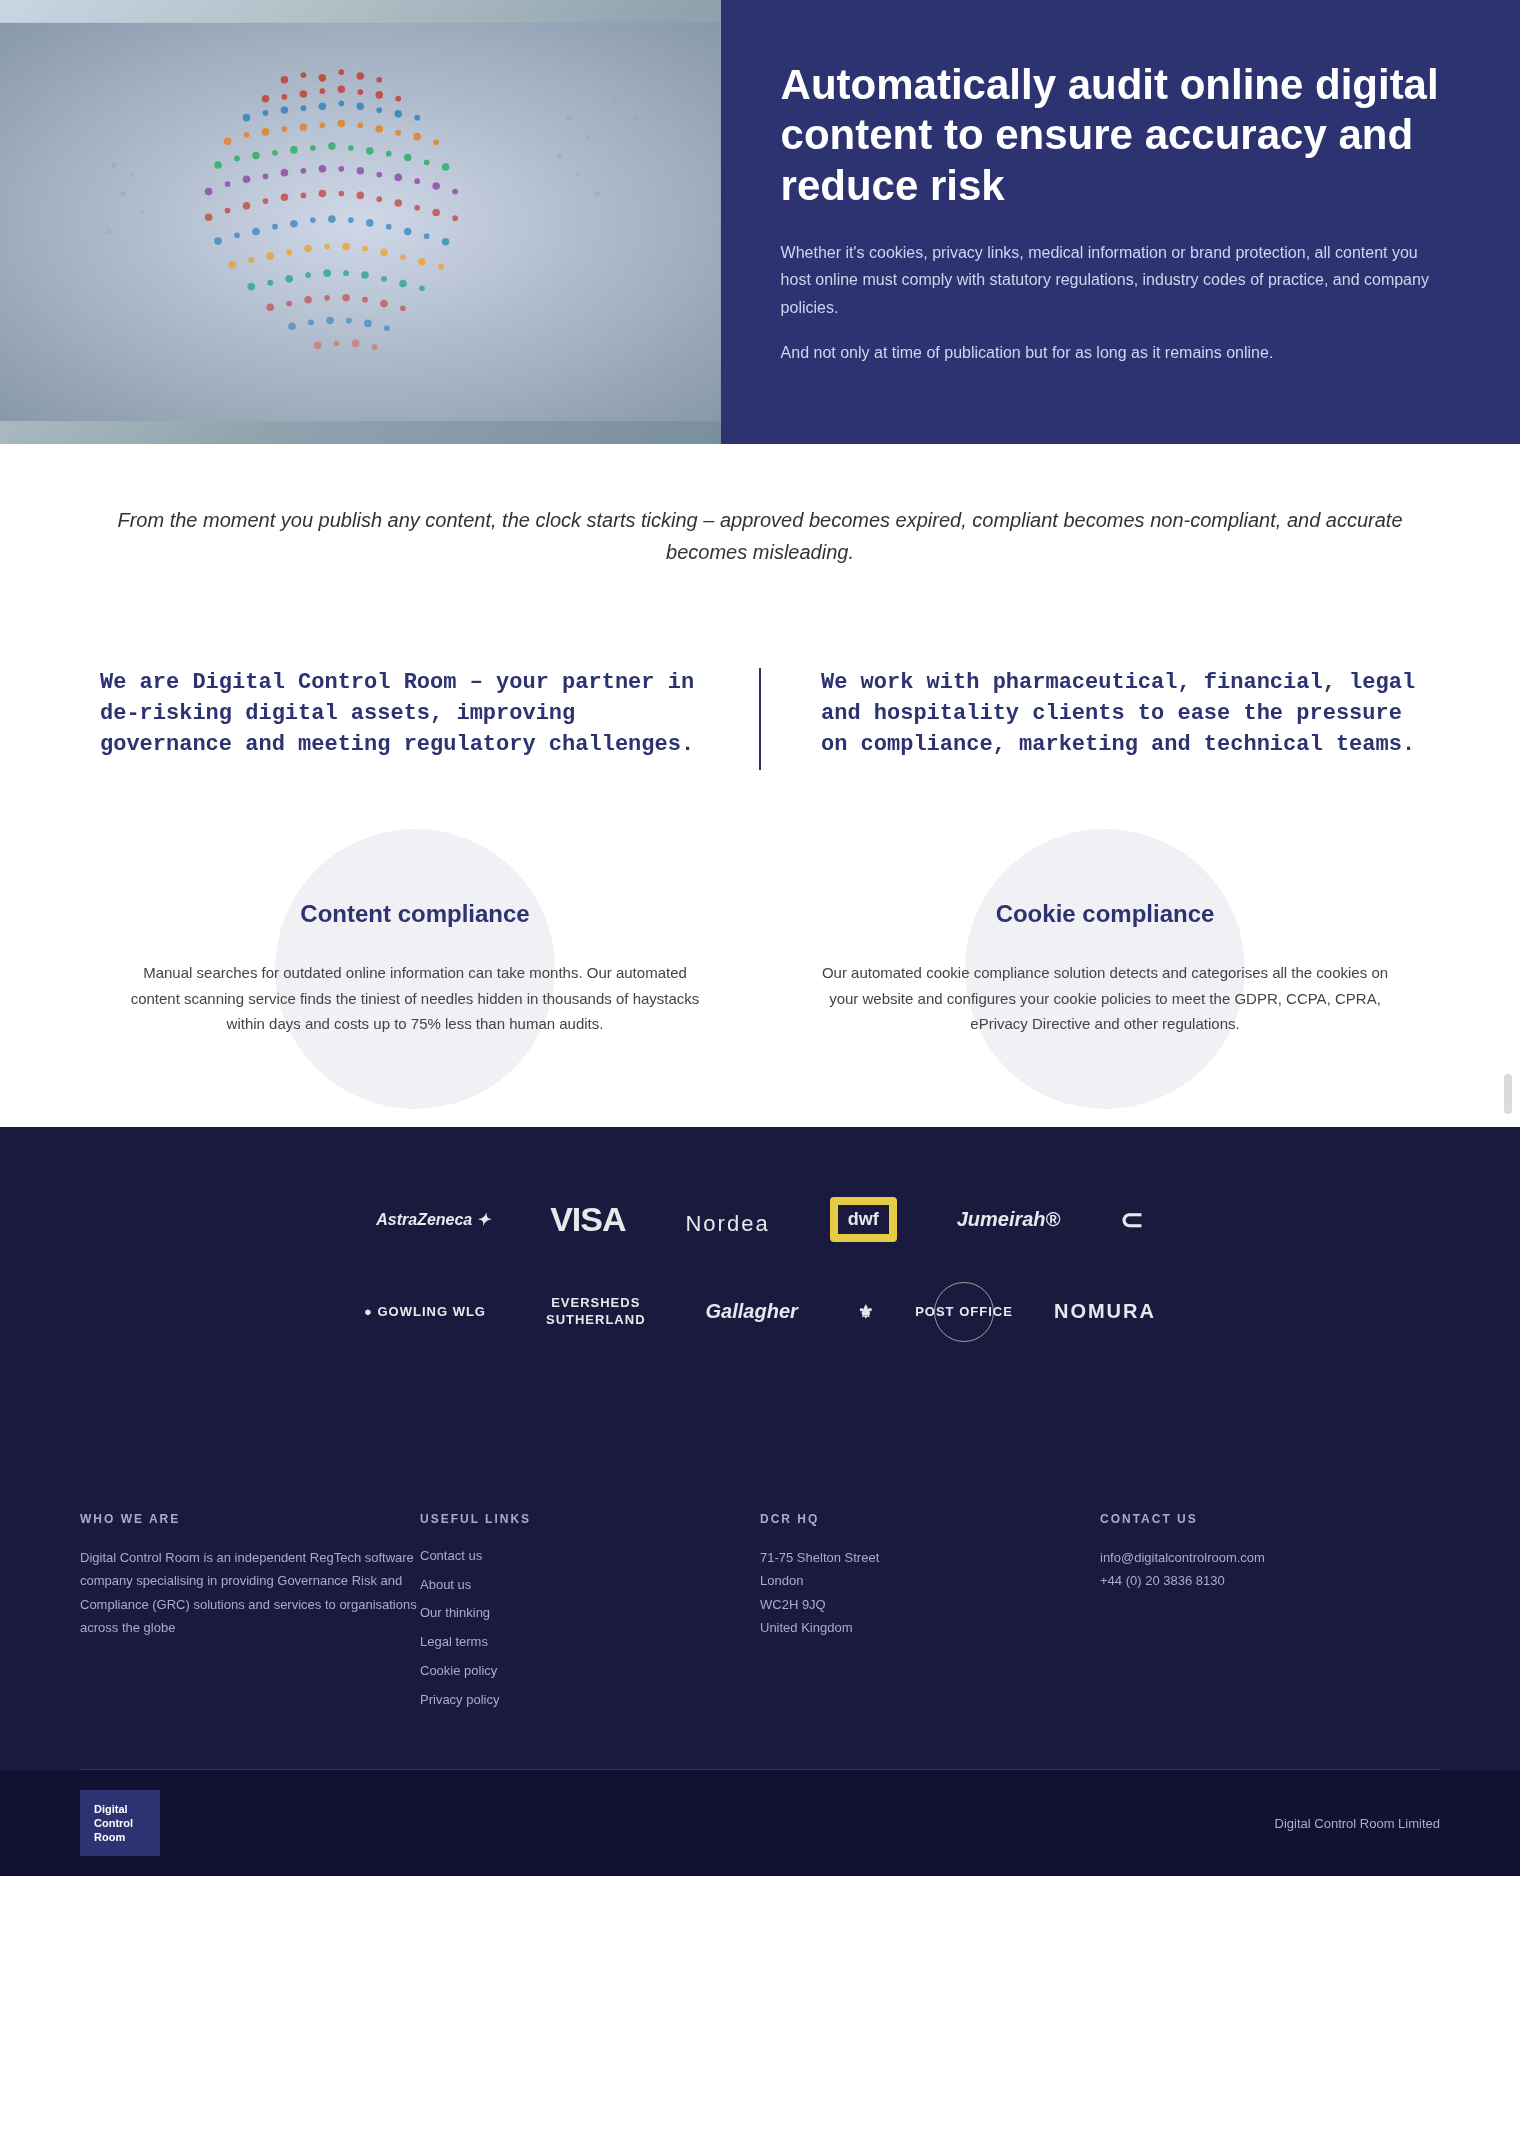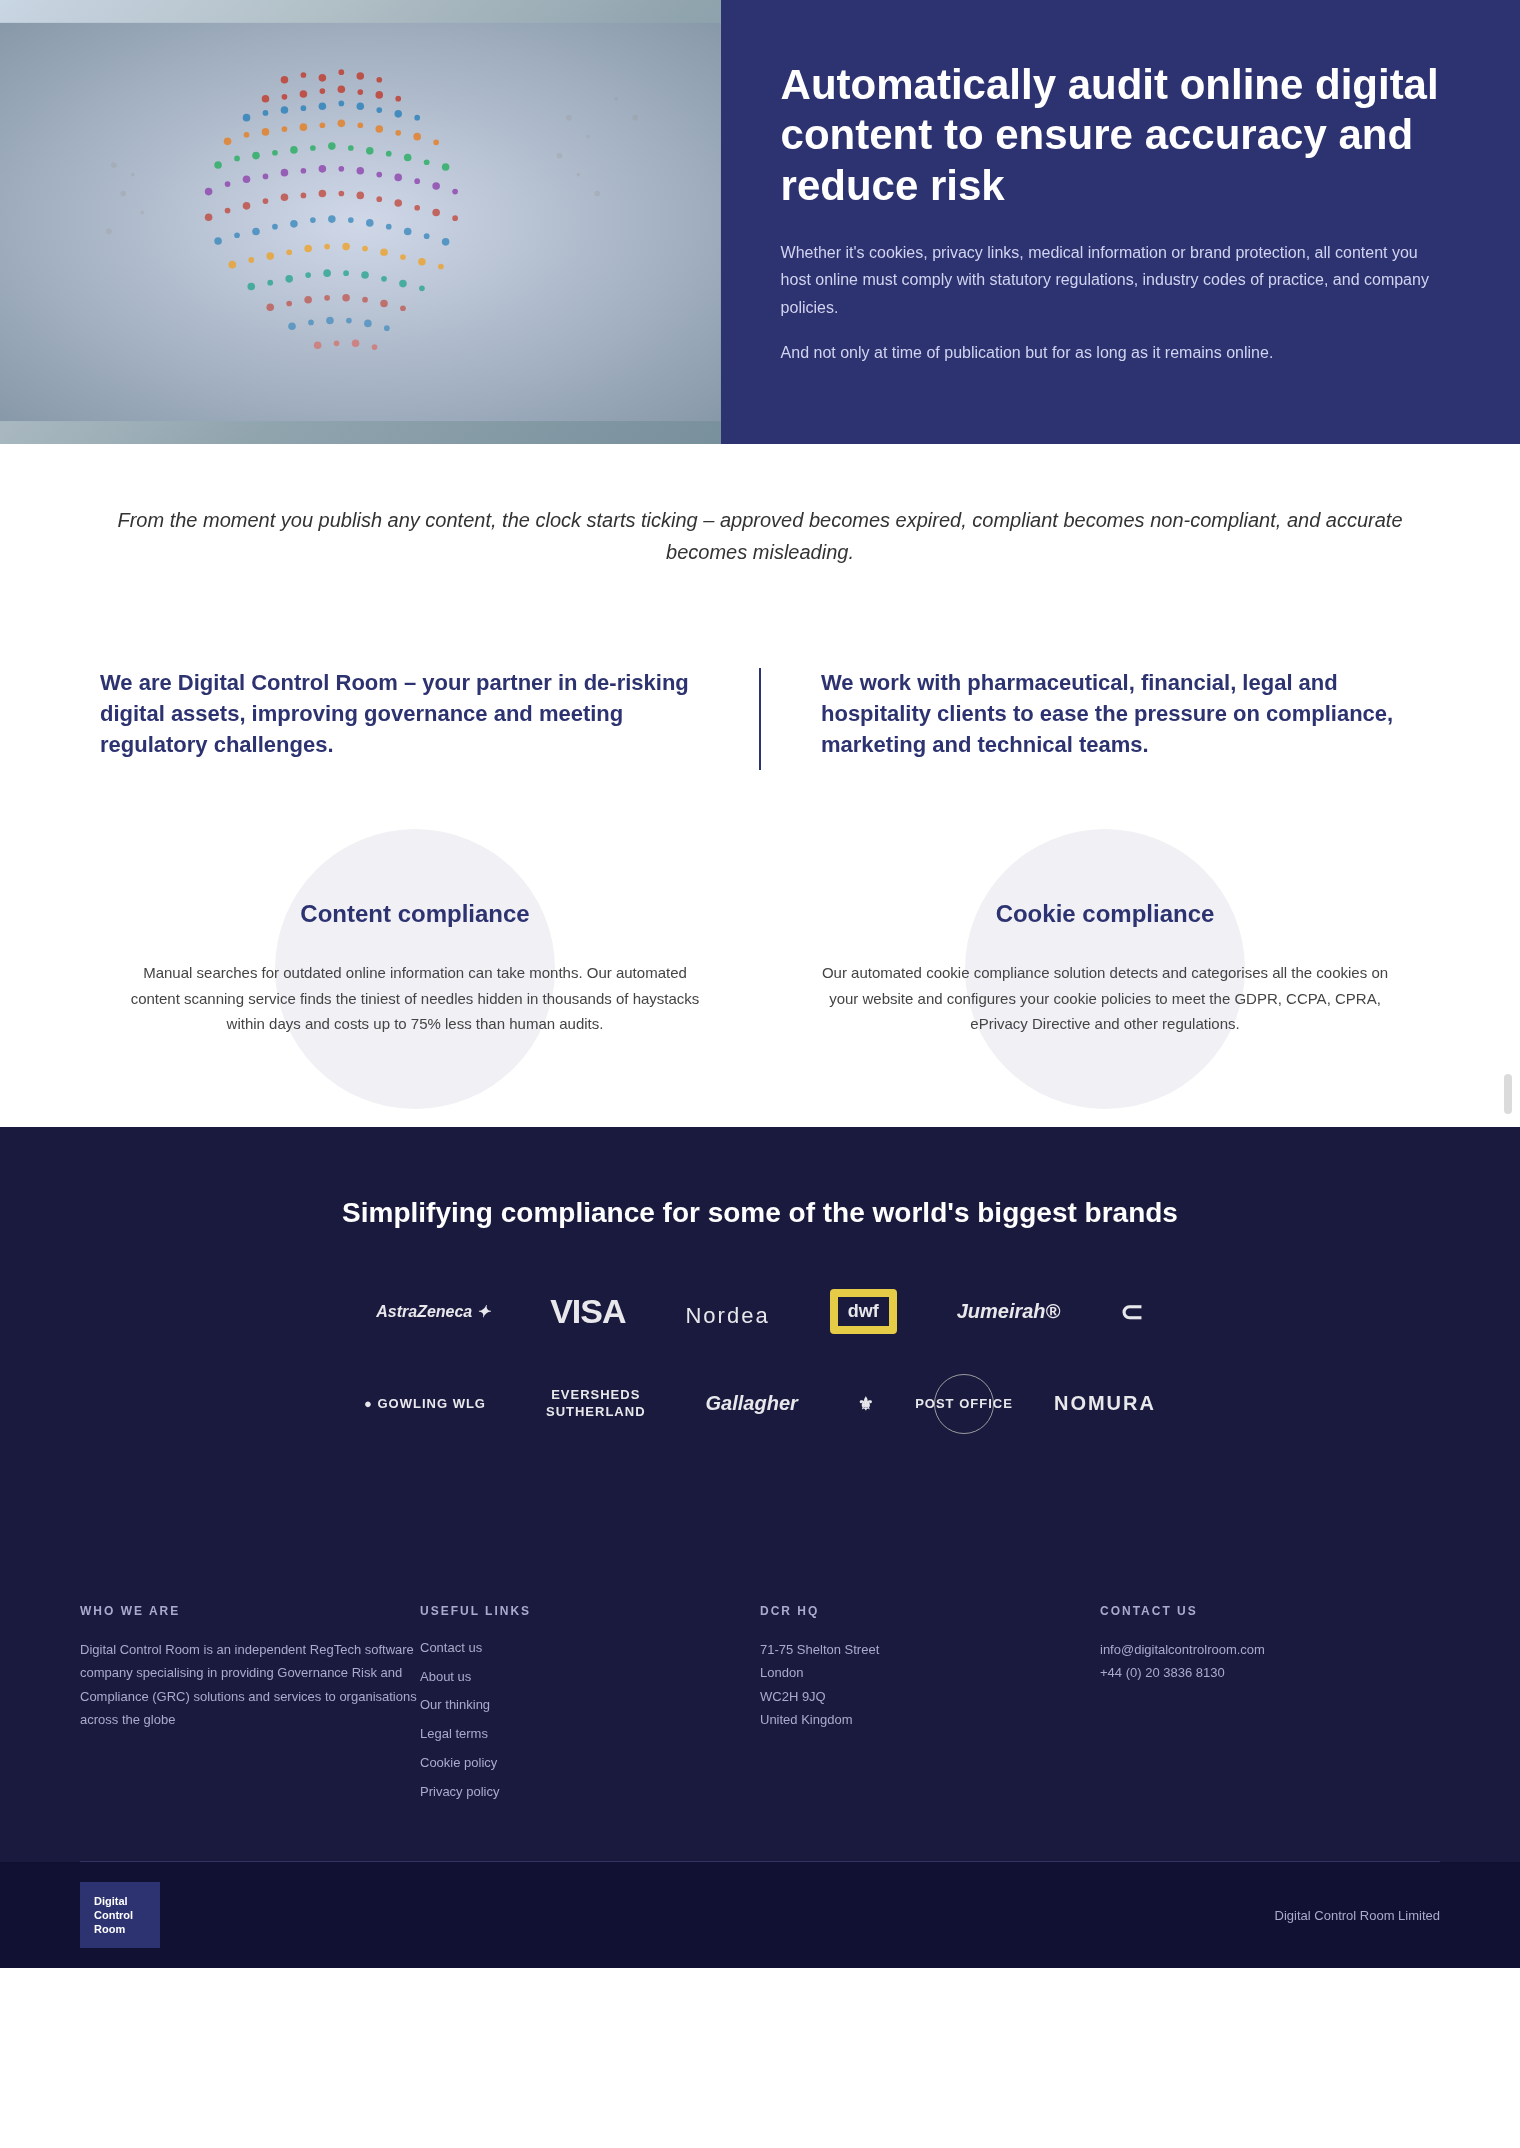--- a/index.html
+++ b/index.html
@@ -79,20 +79,21 @@
     .two-col-right {
       flex: 1;
       padding-left: 60px;
     }
     .two-col-left h2, .two-col-right h2 {
       font-size: 22px;
       font-weight: 700;
       color: #2d3270;
       line-height: 1.4;
       margin-bottom: 10px;
+      font-family: Liberation Mono, monospace;
     }
 
     
     .services-section {
       display: flex;
       padding: 60px 100px;
       background: #fff;
       gap: 60px;
     }
     .service-card {
@@ -463,21 +464,20 @@
   </div>
   <div class="service-card">
     <div class="service-card-content">
       <h3>Cookie compliance</h3>
       <p>Our automated cookie compliance solution detects and categorises all the cookies on your website and configures your cookie policies to meet the GDPR, CCPA, CPRA, ePrivacy Directive and other regulations.</p>
     </div>
   </div>
 </section>
 
 <section class="clients-section">
-  <h2>Simplifying compliance for some of the world's biggest brands</h2>
   <div class="clients-row">
     <div class="client-logo astrazeneca">AstraZeneca ✦</div>
     <div class="client-logo visa">VISA</div>
     <div class="client-logo nordea">Nordea</div>
     <div class="client-logo dwf">dwf</div>
     <div class="client-logo jumeirah">Jumeirah®</div>
     <div class="client-logo circle">⊂</div>
   </div>
   <div class="clients-row">
     <div class="client-logo gowling">● GOWLING WLG</div>

